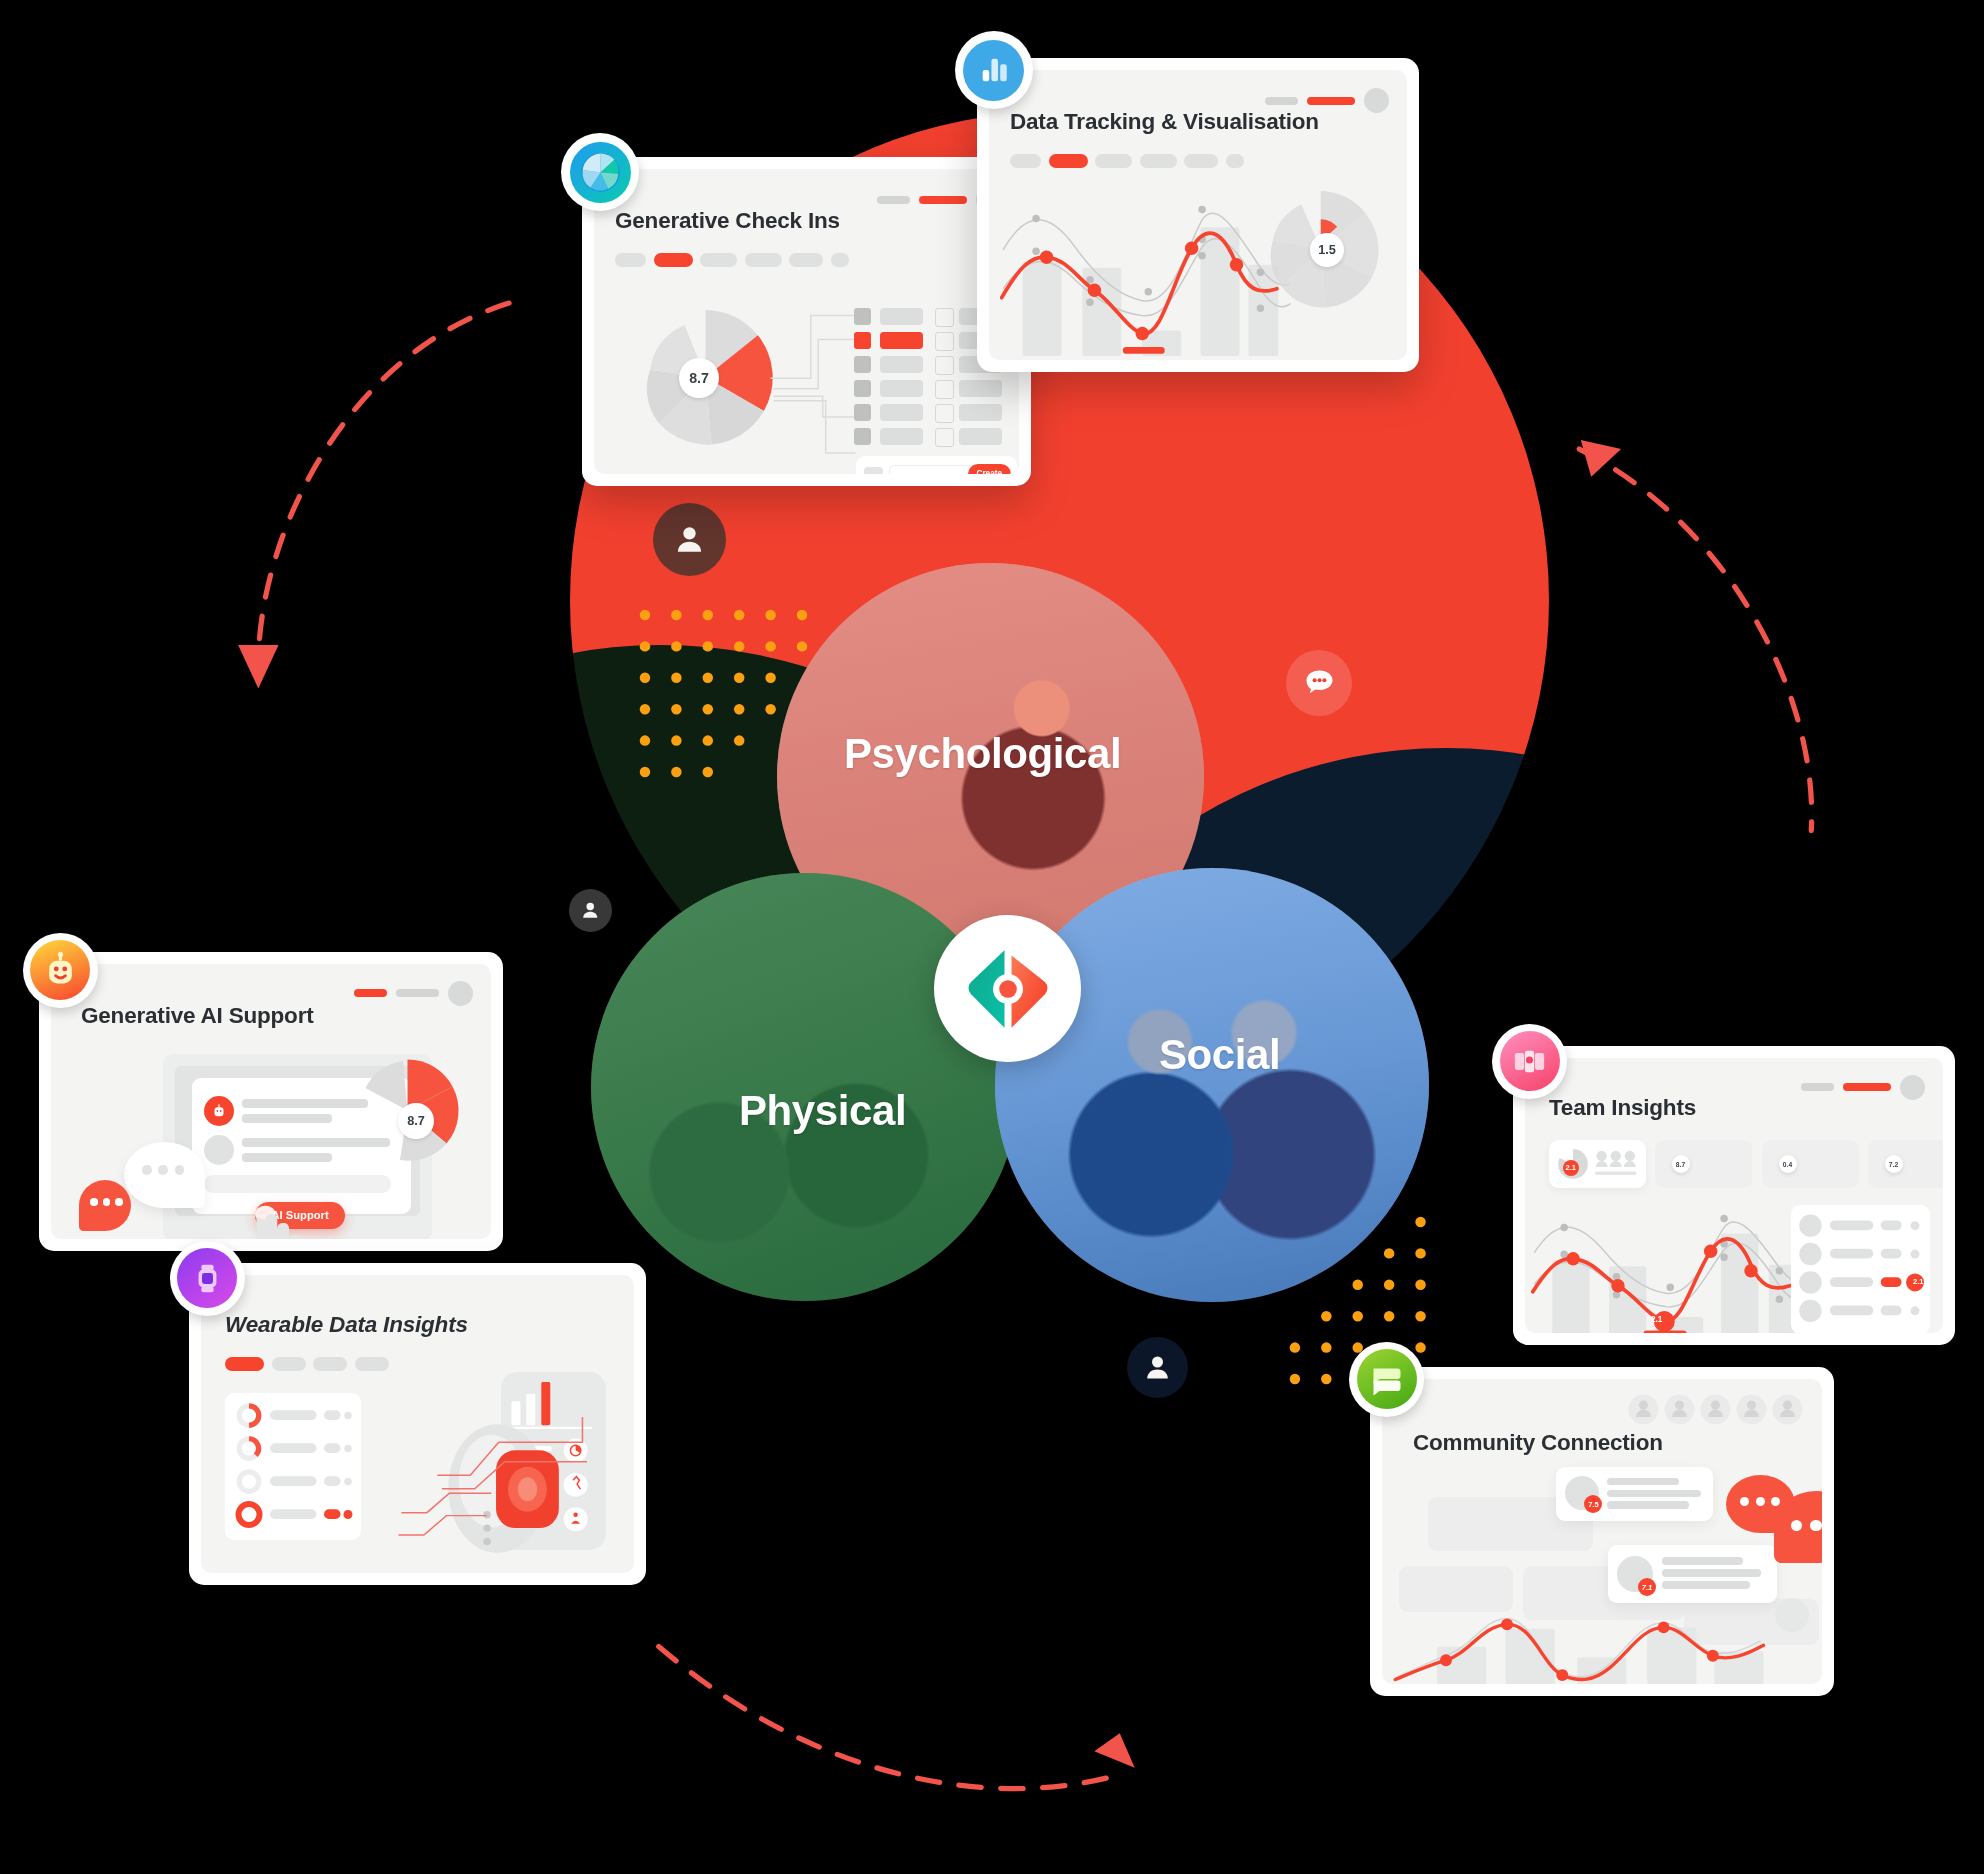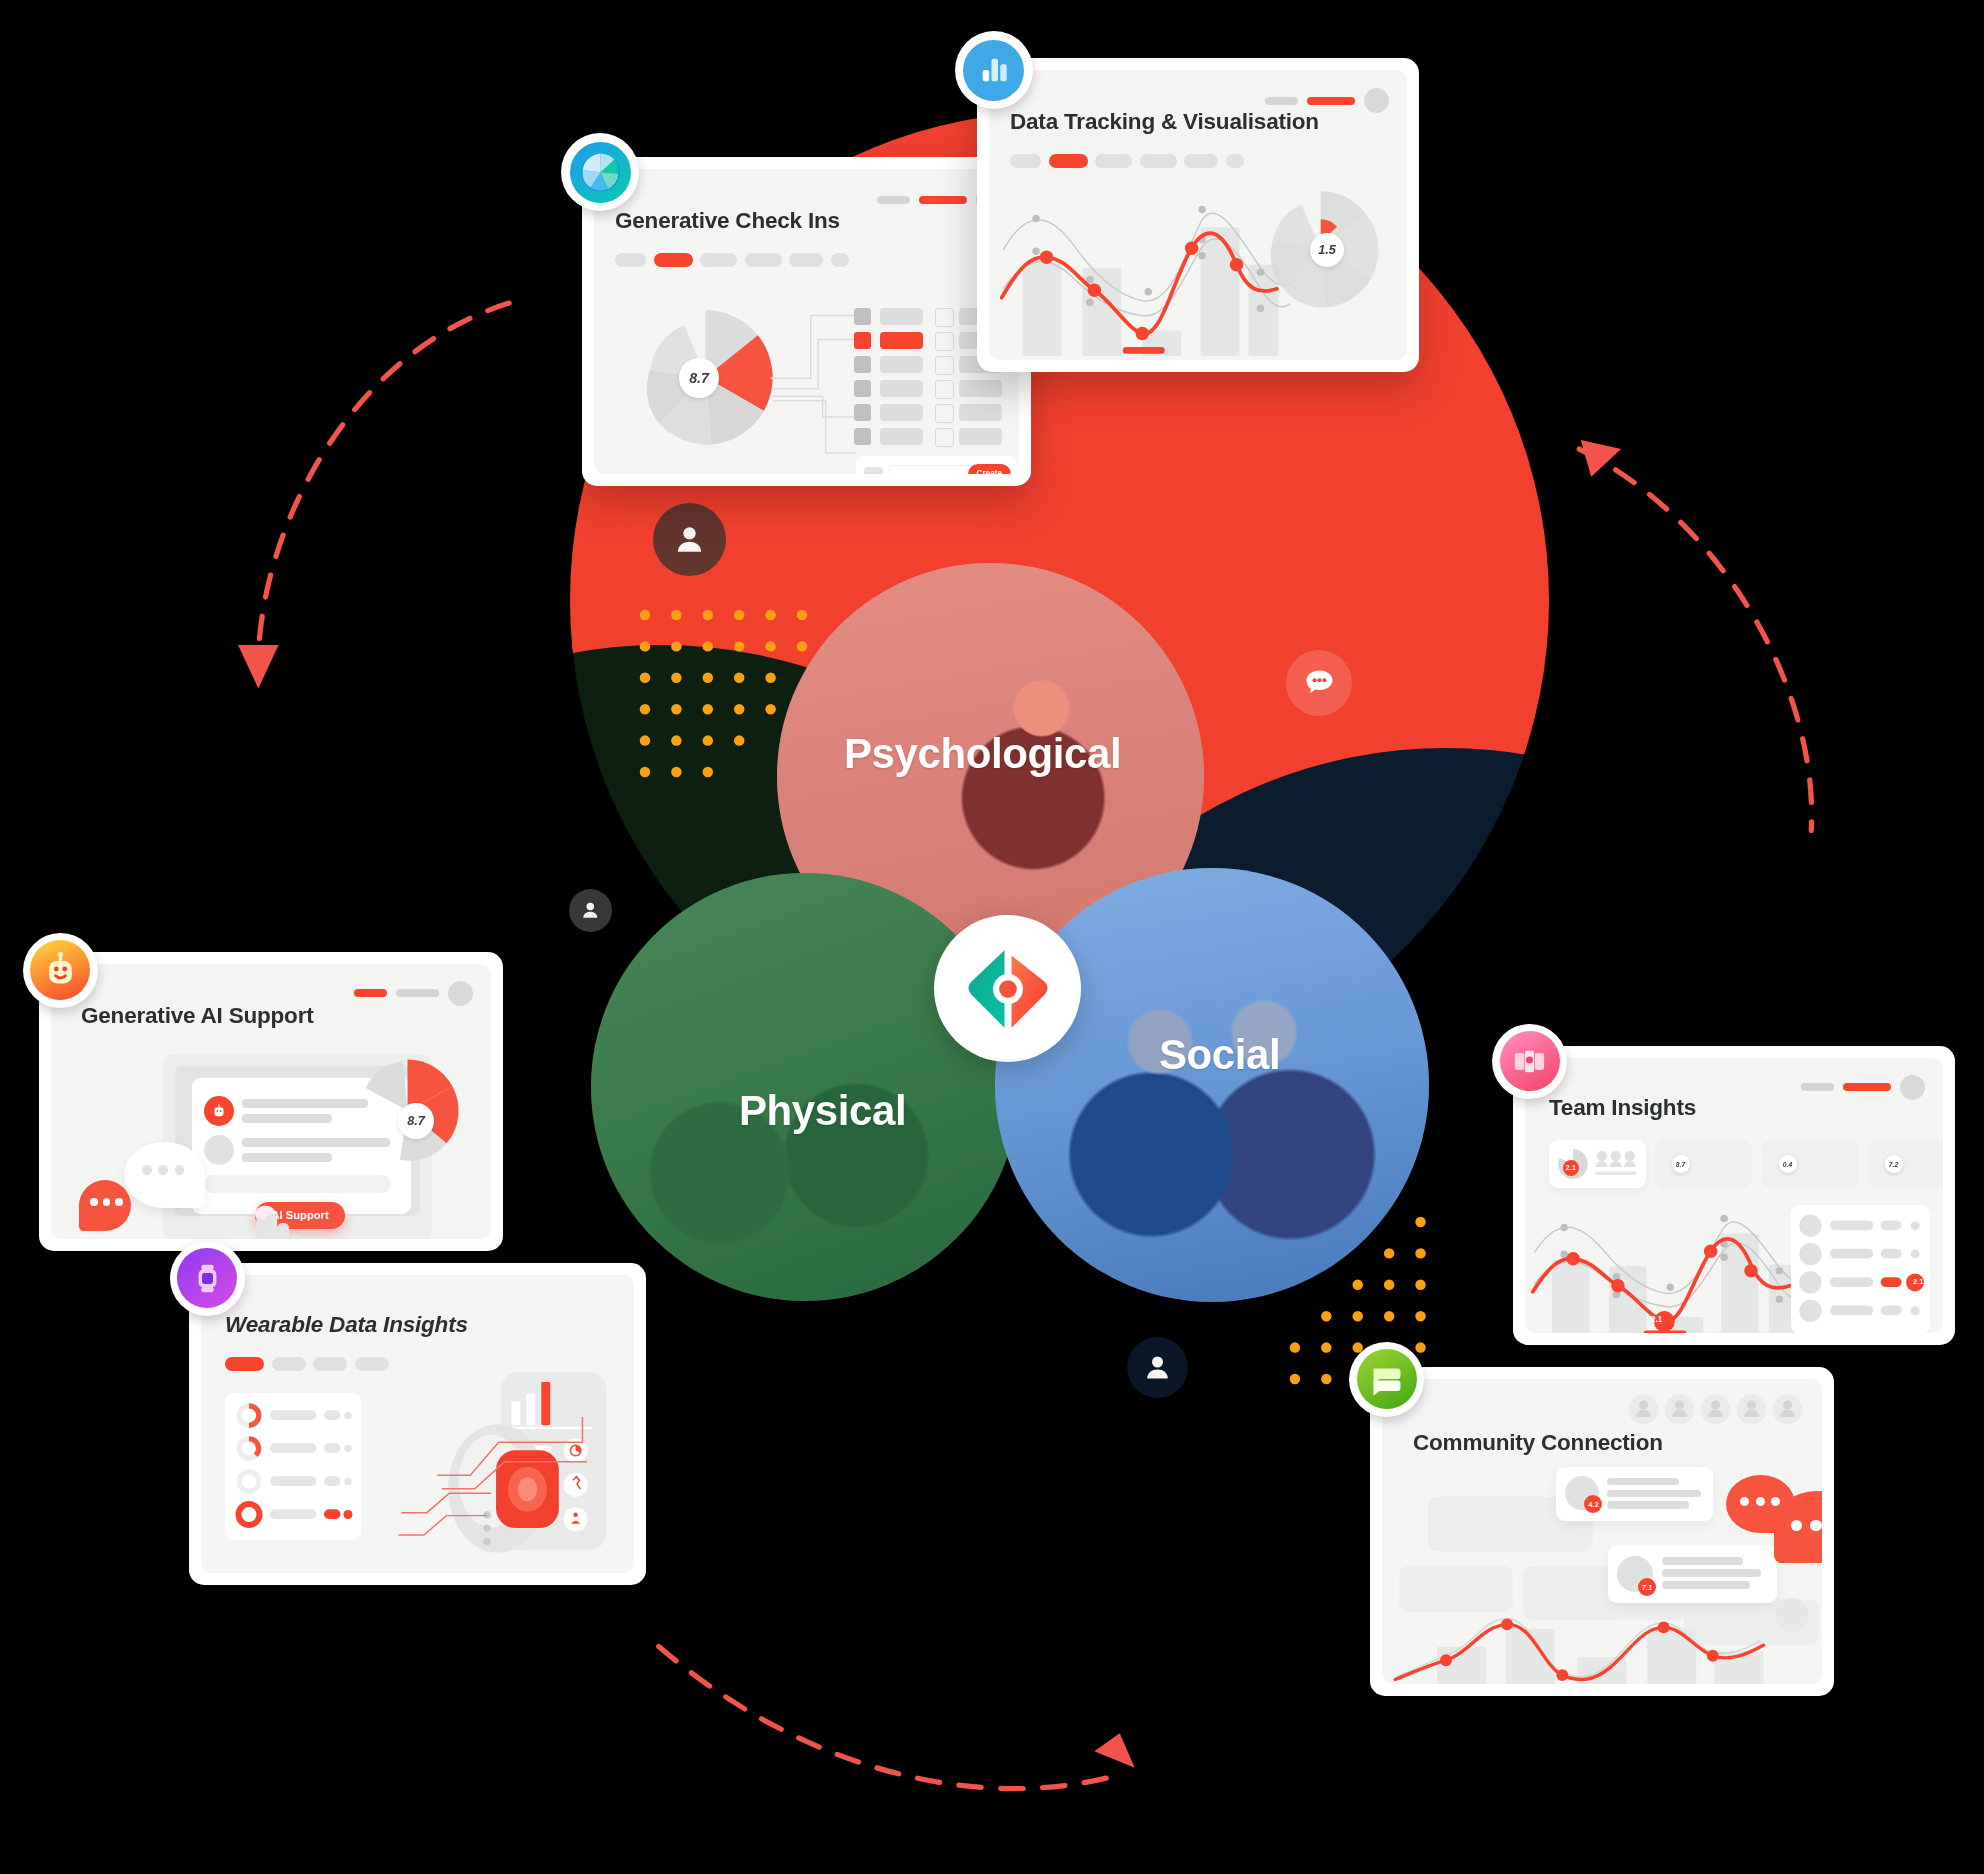--- a/index.html
+++ b/index.html
@@ -66,21 +66,21 @@
   .ln{position:absolute;background:#DCDDDD;border-radius:3.7px;}
   .ln-r{position:absolute;background:#F7442E;border-radius:3.7px;}
   .sq{position:absolute;border-radius:3px;}
   .avatar-g{position:absolute;border-radius:50%;background:#E0E1E1;}
   .bubble{position:absolute;background:#F7543F;border-radius:50% 50% 50% 4.5px;}
   .white-panel{position:absolute;background:#fff;border-radius:9px;}
   .tiny-num{position:absolute;border-radius:50%;background:#F7442E;color:#fff;
         display:flex;align-items:center;justify-content:center;font-weight:700;}
   .wht-circ{position:absolute;border-radius:50%;background:#fff;
         display:flex;align-items:center;justify-content:center;font-weight:700;color:#37404A;
-        box-shadow:0 1.5px 4.5px rgba(0,0,0,.12);font-style:italic;}
+        box-shadow:0 1.5px 4.5px rgba(0,0,0,.12);}
 </style>
 </head>
 <body>
 
 <div id="stage">
 
   <svg class="arrows" width="1985" height="1874" viewBox="0 0 2652 2504">
     <g fill="none" stroke="#F2534B" stroke-width="7" stroke-dasharray="30 26" stroke-linecap="round">
       <path d="M680,405 C470,470 350,700 345,880"></path>
       <path d="M2110,600 C2310,700 2430,930 2420,1110"></path>
@@ -703,21 +703,21 @@
       <div style="position:absolute;left:46px;top:118px;width:165px;height:54px;background:#EDEDED;border-radius:9px;"></div>
       <div style="position:absolute;left:16.5px;top:187px;width:114px;height:46px;background:#EDEDED;border-radius:9px;"></div>
       <div style="position:absolute;left:141px;top:187px;width:162px;height:54px;background:#EDEDED;border-radius:9px;"></div>
       <div style="position:absolute;left:302px;top:220px;width:135px;height:46px;background:#EDEDED;border-radius:9px;"></div>
 
       <div class="white-panel" style="left:174px;top:88px;width:157px;height:54px;box-shadow:0 4.5px 13.5px rgba(0,0,0,.06);">
         <div class="avatar-g" style="left:9px;top:9px;width:34px;height:34px;"></div>
         <div class="ln" style="left:51px;top:10.5px;width:72px;height:7.5px;"></div>
         <div class="ln" style="left:51px;top:22.5px;width:94px;height:7.5px;"></div>
         <div class="ln" style="left:51px;top:34px;width:82px;height:7.5px;"></div>
-        <div class="tiny-num" style="left:28.4px;top:28.4px;width:18px;height:18px;font-size:7.5px;">4.2</div>
+        <div class="tiny-num" style="left:28.4px;top:28.4px;width:18px;height:18px;font-size:7.5px;">7.5</div>
       </div>
 
       <div class="white-panel" style="left:226px;top:166px;width:169px;height:58px;box-shadow:0 4.5px 13.5px rgba(0,0,0,.06);font-style:italic;">
         <div class="avatar-g" style="left:9px;top:10.5px;width:36px;height:36px;"></div>
         <div class="ln" style="left:54px;top:12px;width:81px;height:7.5px;"></div>
         <div class="ln" style="left:54px;top:24px;width:99px;height:7.5px;"></div>
         <div class="ln" style="left:54px;top:36px;width:88px;height:7.5px;"></div>
         <div class="tiny-num" style="left:30px;top:33px;width:18px;height:18px;font-size:7.5px;">7.1</div>
       </div>
 

